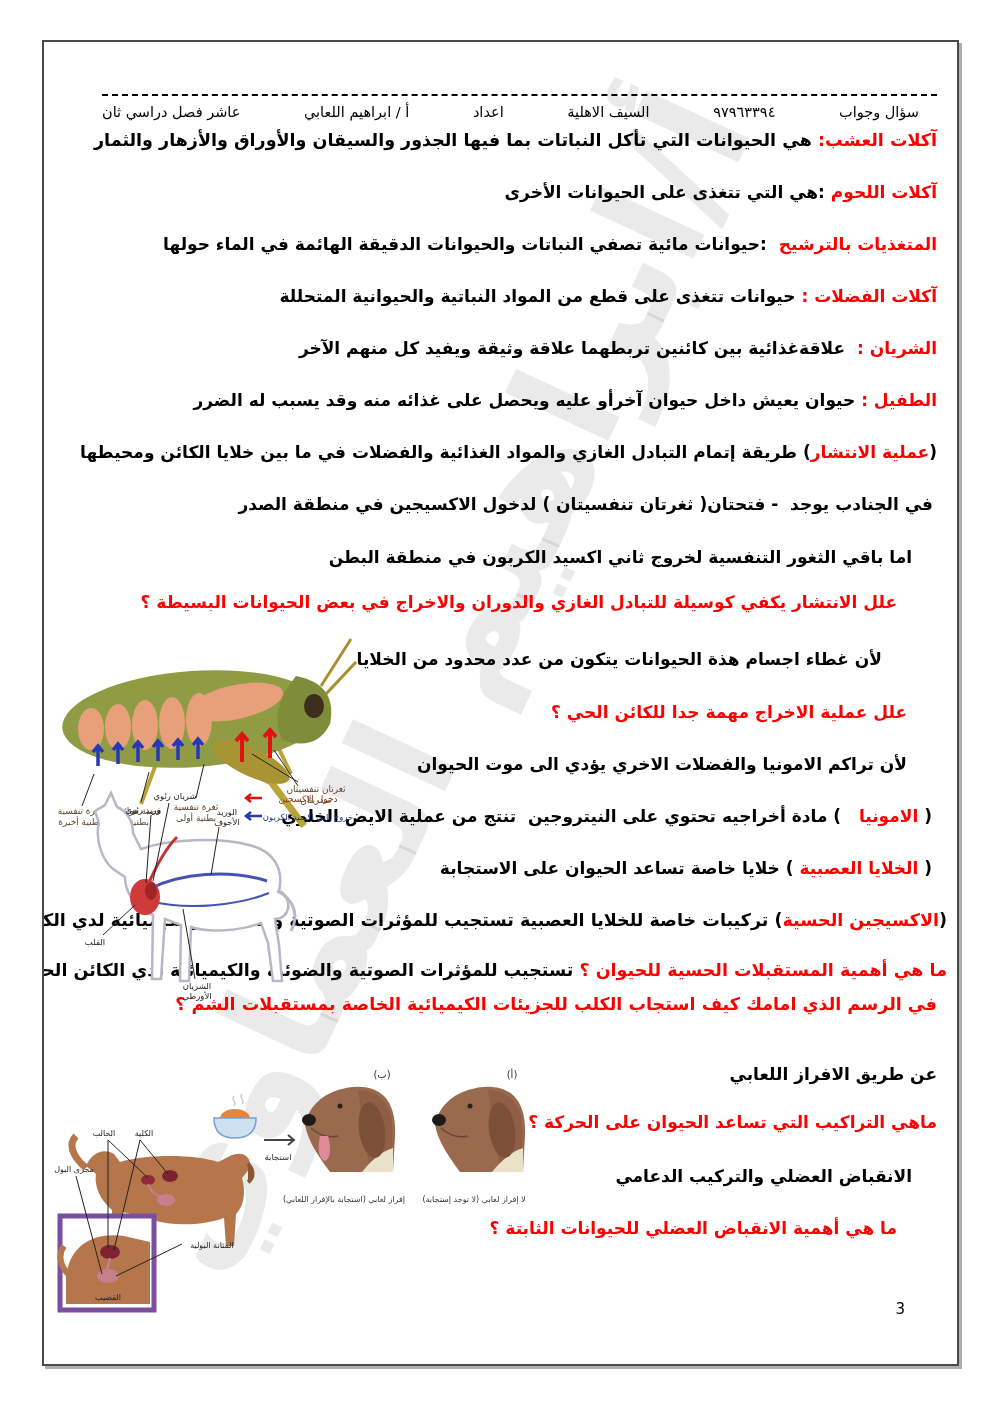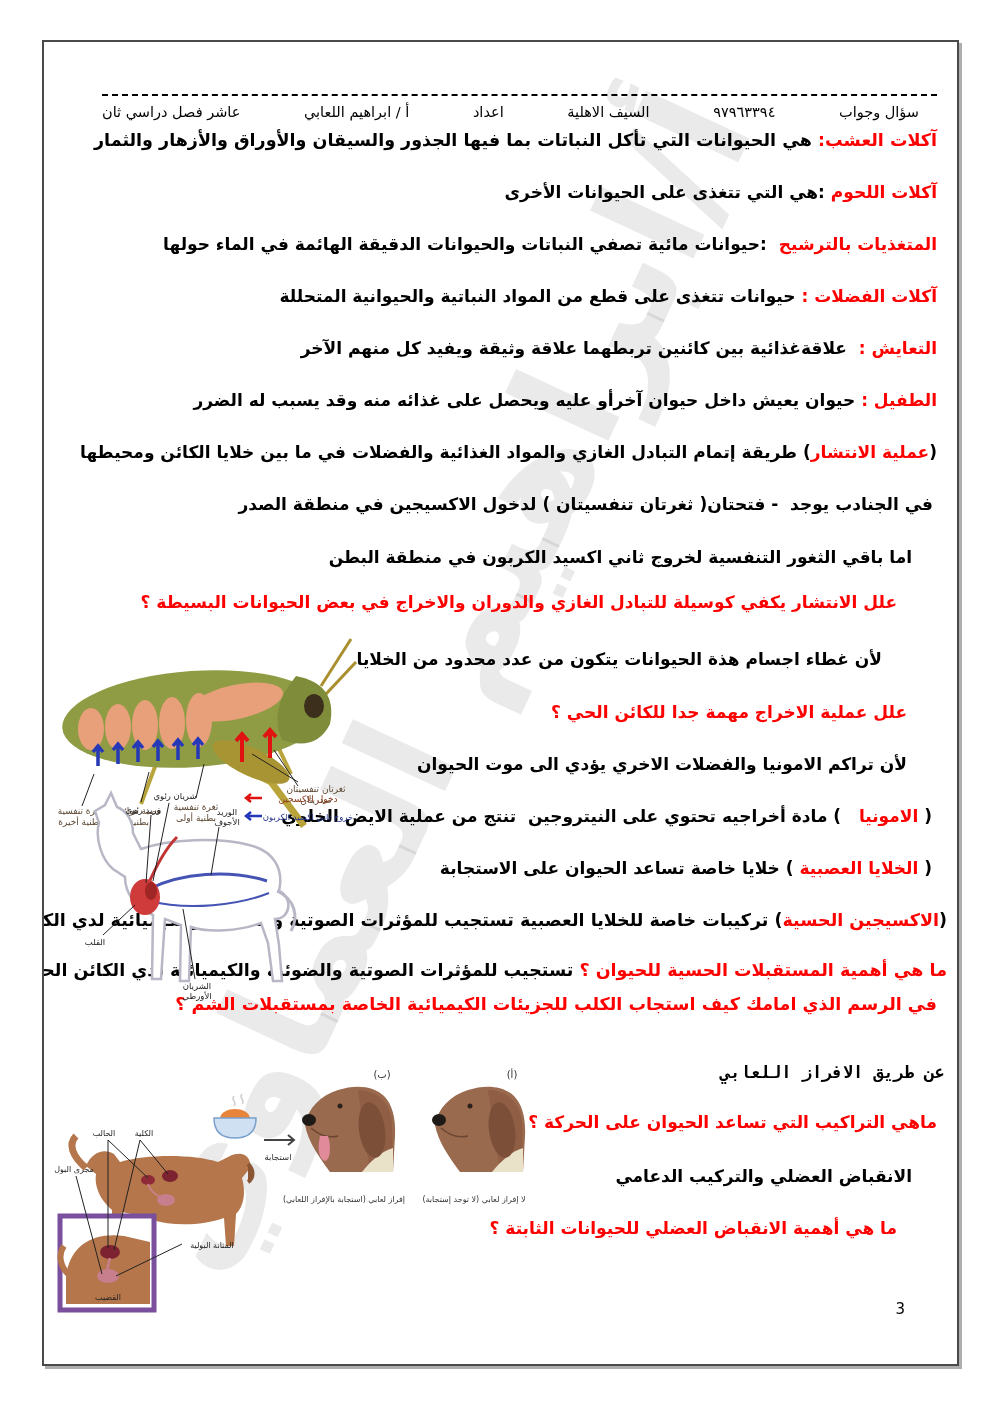--- a/index.html
+++ b/index.html
@@ -34,35 +34,35 @@
     <span>اعداد</span>
     <span>أ / ابراهيم اللعابي</span>
     <span>عاشر فصل دراسي ثان</span>
   </div>
   <div class="dash"></div>
 
   <div class="ln sm" style="top:88px;right:20px;"><span></span><span class="red">آكلات العشب:</span><span> هي الحيوانات التي تأكل النباتات بما فيها الجذور والسيقان والأوراق والأزهار والثمار</span></div>
   <div class="ln" style="top:140px;right:20px;"><span></span><span class="red">آكلات اللحوم</span><span> :هي التي تتغذى على الحيوانات الأخرى</span></div>
   <div class="ln" style="top:192px;right:20px;margin-left:36px;"><span></span><span class="red">المتغذيات بالترشيح</span><span>  :حيوانات مائية تصفي النباتات والحيوانات الدقيقة الهائمة في الماء حولها</span></div>
   <div class="ln" style="top:244px;right:20px;margin-left:44px;"><span></span><span class="red">آكلات الفضلات :</span><span> حيوانات تتغذى على قطع من المواد النباتية والحيوانية المتحللة</span></div>
-  <div class="ln" style="top:296px;right:20px;"><span></span><span class="red">التعايش :</span><span>  علاقةغذائية بين كائنين تربطهما علاقة وثيقة ويفيد كل منهم الآخر</span></div>
+  <div class="ln" style="top:296px;right:20px;"><span></span><span class="red">الشريان :</span><span>  علاقةغذائية بين كائنين تربطهما علاقة وثيقة ويفيد كل منهم الآخر</span></div>
   <div class="ln" style="top:348px;right:20px;"><span></span><span class="red">الطفيل :</span><span> حيوان يعيش داخل حيوان آخرأو عليه ويحصل على غذائه منه وقد يسبب له الضرر</span></div>
   <div class="ln" style="top:400px;right:20px;"><span>(</span><span class="red">عملية الانتشار</span><span>) طريقة إتمام التبادل الغازي والمواد الغذائية والفضلات في ما بين خلايا الكائن ومحيطها</span></div>
   <div class="ln" style="top:452px;right:24px;text-align:center;"><span></span><span class="red"></span><span>في الجنادب يوجد  - فتحتان( ثغرتان تنفسيتان ) لدخول الاكسيجين في منطقة الصدر</span></div>
   <div class="ln" style="top:505px;right:45px;"><span></span><span class="red"></span><span>اما باقي الثغور التنفسية لخروج ثاني اكسيد الكربون في منطقة البطن</span></div>
   <div class="ln" style="top:550px;right:60px;"><span></span><span class="red">علل الانتشار يكفي كوسيلة للتبادل الغازي والدوران والاخراج في بعض الحيوانات البسيطة ؟</span><span></span></div>
   <div class="ln" style="top:607px;right:75px;"><span></span><span class="red"></span><span>لأن غطاء اجسام هذة الحيوانات يتكون من عدد محدود من الخلايا</span></div>
   <div class="ln" style="top:660px;right:50px;"><span></span><span class="red">علل عملية الاخراج مهمة جدا للكائن الحي ؟</span><span></span></div>
   <div class="ln" style="top:712px;right:50px;"><span></span><span class="red"></span><span>لأن تراكم الامونيا والفضلات الاخري يؤدي الى موت الحيوان</span></div>
   <div class="ln" style="top:764px;right:25px;"><span>( </span><span class="red">الامونيا</span><span>   ) مادة أخراجيه تحتوي على النيتروجين  تنتج من عملية الايض الخلوي</span></div>
   <div class="ln" style="top:816px;right:25px;"><span>( </span><span class="red">الخلايا العصبية</span><span> ) خلايا خاصة تساعد الحيوان على الاستجابة</span></div>
   <div class="ln sm" style="top:868px;right:10px;"><span>(</span><span class="red">الاكسيجين الحسية</span><span>) تركيبات خاصة للخلايا العصبية تستجيب للمؤثرات الصوتية والضوئية والكيميائية لدي الكائن</span></div>
   <div class="ln sm" style="top:918px;right:10px;"><span></span><span class="red">ما هي أهمية المستقبلات الحسية للحيوان ؟</span><span> تستجيب للمؤثرات الصوتية والضوئية والكيميائية لدي الكائن الحي</span></div>
   <div class="ln sm" style="top:952px;right:20px;"><span></span><span class="red">في الرسم الذي امامك كيف استجاب الكلب للجزيئات الكيميائية الخاصة بمستقبلات الشم ؟</span><span></span></div>
-  <div class="ln" style="top:1022px;right:12px;font-family:Liberation Mono, monospace;"><span></span><span class="red"></span><span>عن طريق الافراز اللعابي</span></div>
+  <div class="ln" style="top:1022px;right:20px;"><span></span><span class="red"></span><span>عن طريق الافراز اللعابي</span></div>
   <div class="ln" style="top:1070px;right:20px;"><span></span><span class="red">ماهي التراكيب التي تساعد الحيوان على الحركة ؟</span><span></span></div>
   <div class="ln" style="top:1176px;right:60px;"><span></span><span class="red">ما هي أهمية الانقباض العضلي للحيوانات الثابتة ؟</span><span></span></div>
   <div class="ln" style="top:1124px;right:45px;"><span></span><span class="red"></span><span>الانقباض العضلي والتركيب الدعامي</span></div>
 
   <div class="fig" style="left:2px;top:572px;width:312px;height:222px;">
     <svg width="312" height="222" viewBox="0 0 312 222">
       <path d="M275,72 L305,25" stroke="#a98f2f" stroke-width="3" fill="none"></path>
       <path d="M280,80 L310,48" stroke="#a98f2f" stroke-width="3" fill="none"></path>
       <path d="M170,140 L225,168 L258,212" stroke="#b8a43a" stroke-width="7" fill="none"></path>
       <path d="M110,150 L95,190" stroke="#b8a43a" stroke-width="4" fill="none"></path>

